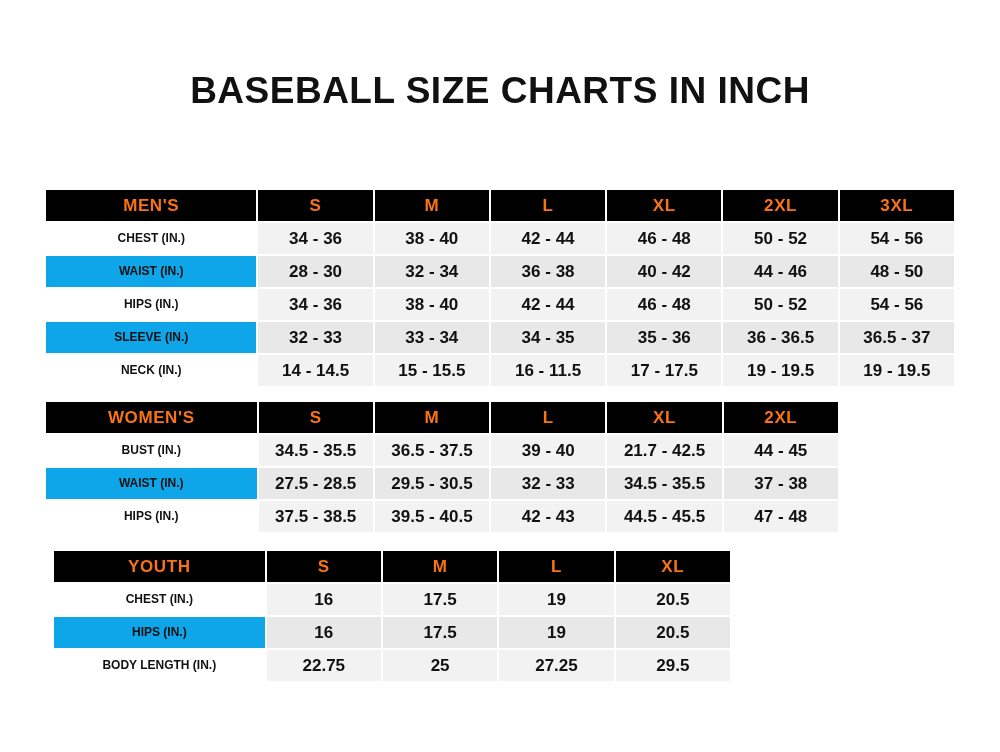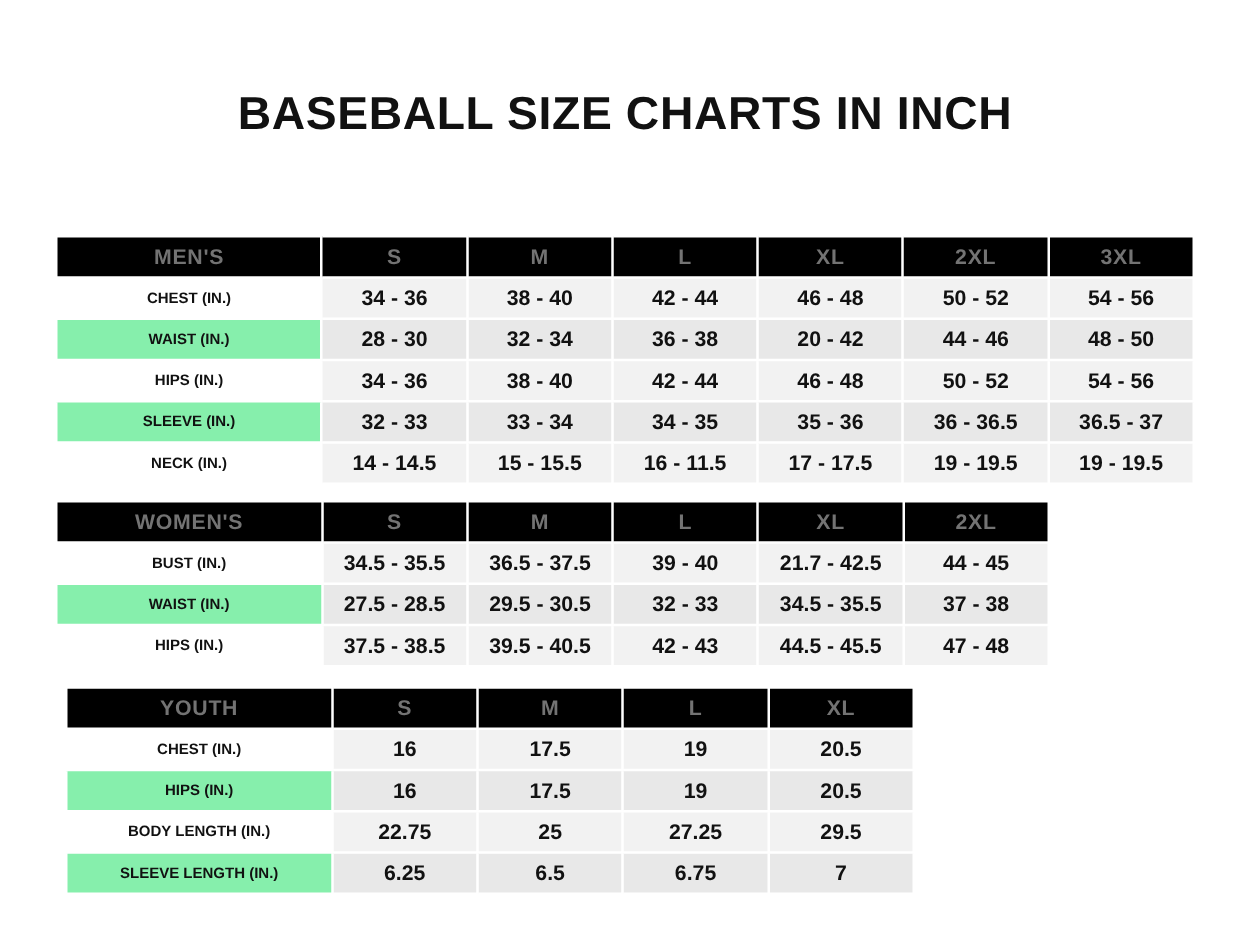--- a/index.html
+++ b/index.html
@@ -44,33 +44,33 @@
     font-size: 17px;
     padding: 0;
     height: 31px;
     line-height: 31px;
     white-space: nowrap;
     color: #111111;
     background: #f2f2f2;
   }
   table.sizechart thead th {
     background: #000000;
-    color: #737373;
+    color: #f97316;
     font-size: 17px;
     letter-spacing: 0.6px;
   }
   table.sizechart tbody tr.alt td {
     background: #e8e8e8;
   }
   table.sizechart tbody td.rowlabel {
     background: #ffffff;
     font-size: 12px;
   }
   table.sizechart tbody tr.alt td.rowlabel {
-    background: #86efac;
+    background: #0ea5e9;
   }
 
   
   #mens-table {
     position: absolute;
     top: 188px;
     left: 44px;
     width: 912px;
   }
   #mens-table col.lbl { width: 212px; }
@@ -134,21 +134,21 @@
         <td>42 - 44</td>
         <td>46 - 48</td>
         <td>50 - 52</td>
         <td>54 - 56</td>
       </tr>
       <tr class="alt">
         <td class="rowlabel">WAIST (IN.)</td>
         <td>28 - 30</td>
         <td>32 - 34</td>
         <td>36 - 38</td>
-        <td>20 - 42</td>
+        <td>40 - 42</td>
         <td>44 - 46</td>
         <td>48 - 50</td>
       </tr>
       <tr>
         <td class="rowlabel">HIPS (IN.)</td>
         <td>34 - 36</td>
         <td>38 - 40</td>
         <td>42 - 44</td>
         <td>46 - 48</td>
         <td>50 - 52</td>
@@ -254,23 +254,16 @@
         <td>19</td>
         <td>20.5</td>
       </tr>
       <tr>
         <td class="rowlabel">BODY LENGTH (IN.)</td>
         <td>22.75</td>
         <td>25</td>
         <td>27.25</td>
         <td>29.5</td>
       </tr>
-      <tr class="alt">
-        <td class="rowlabel">SLEEVE LENGTH (IN.)</td>
-        <td>6.25</td>
-        <td>6.5</td>
-        <td>6.75</td>
-        <td>7</td>
-      </tr>
     </tbody>
   </table>
 
 </div>
 
 </body></html>

